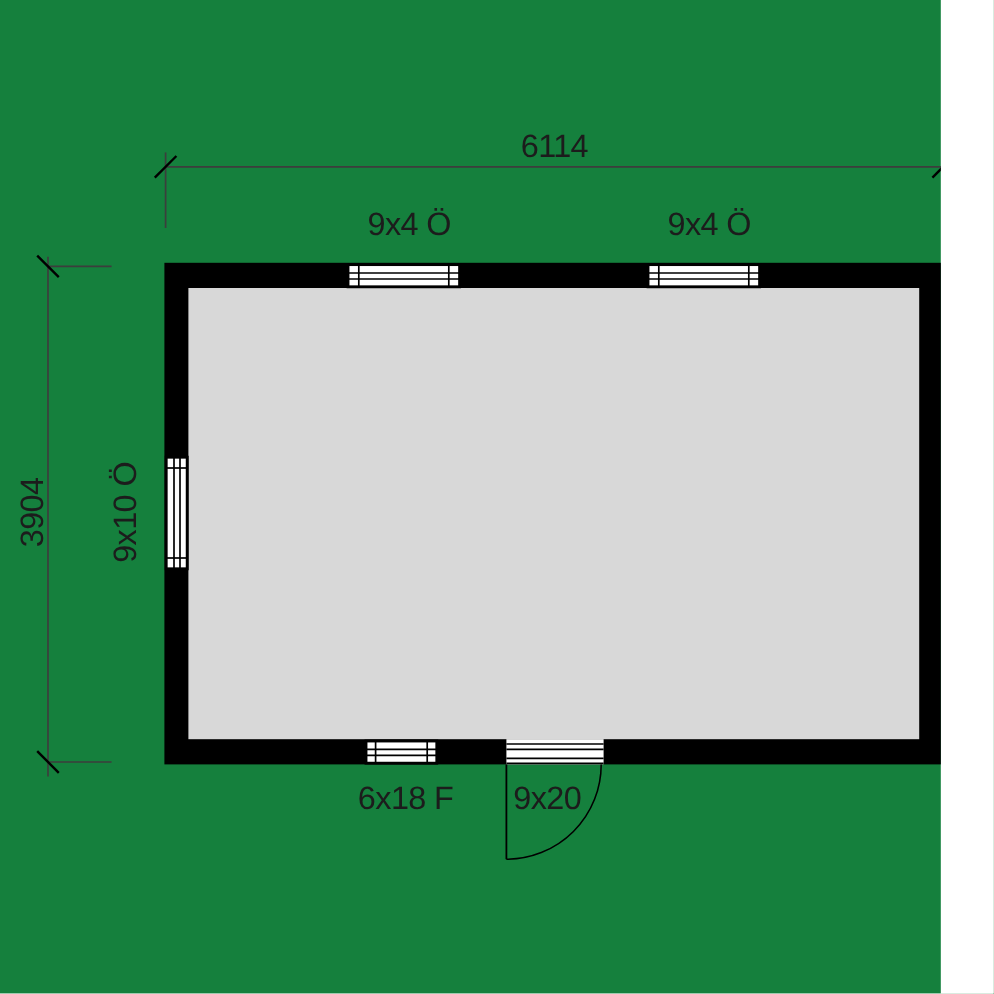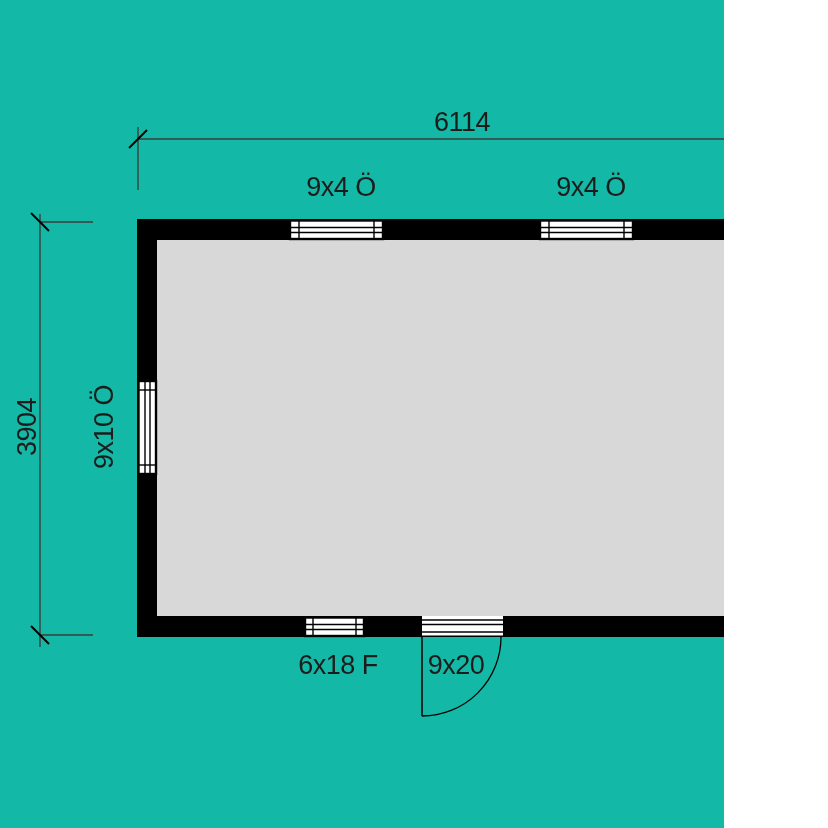--- a/index.html
+++ b/index.html
@@ -3,23 +3,23 @@
 <meta charset="utf-8">
 <style>
   html, body {
     margin: 0;
     padding: 0;
     background: #ffffff;
     font-family: "Liberation Sans", sans-serif;
   }
   .page {
     position: relative;
-    width: 724px;
+    width: 784px;
     height: 828px;
-    background: #14b8a6;
+    background: #15803d;
     overflow: hidden;
     text-align: right;
   }
   svg text {
     font-family: "Liberation Sans", sans-serif;
     font-size: 27px;
     fill: #1c1c1c;
     letter-spacing: -0.5px;
   }
 </style>

